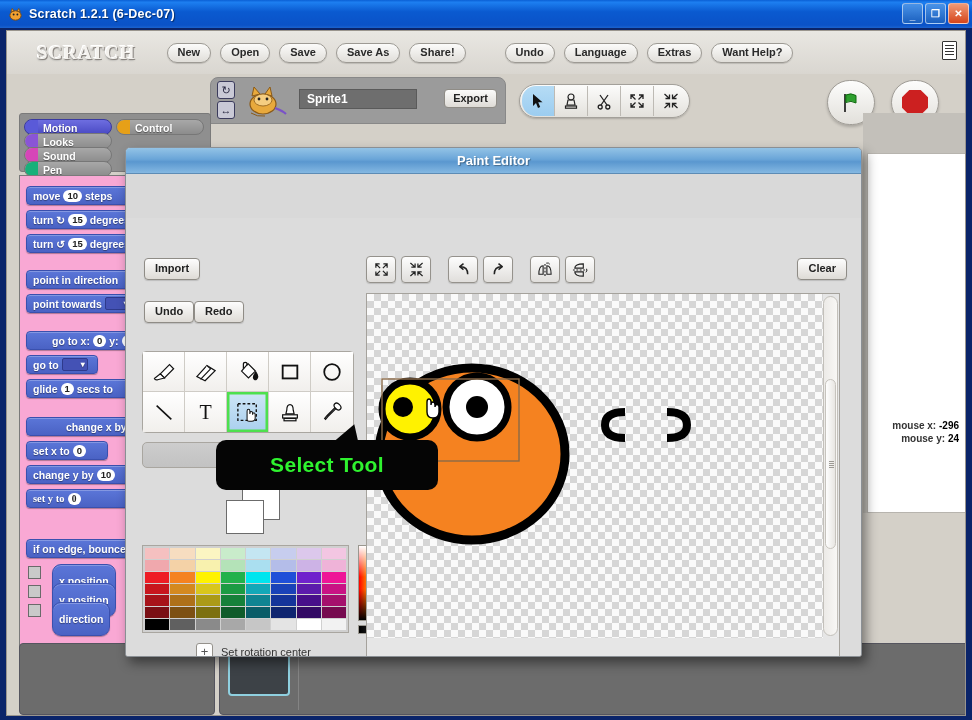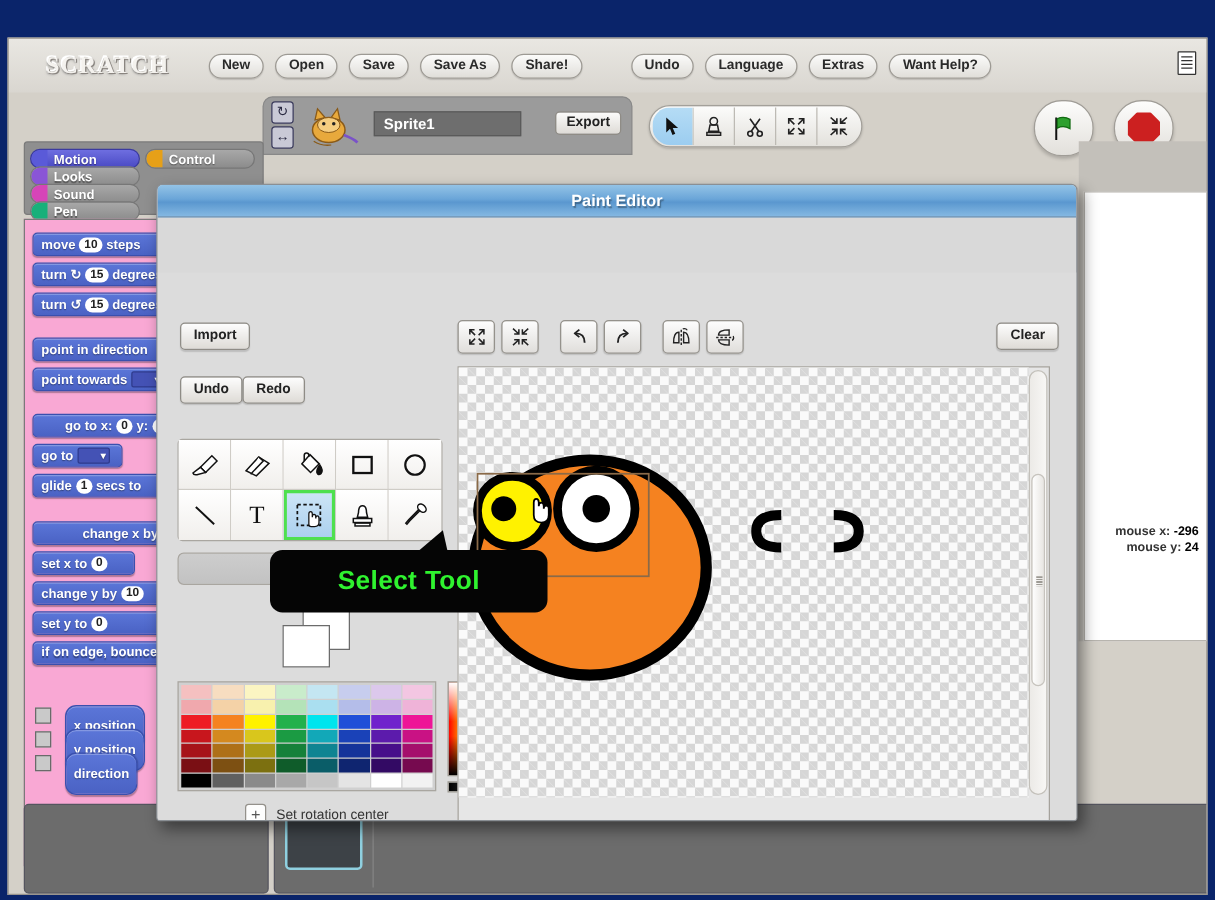--- a/index.html
+++ b/index.html
@@ -371,20 +371,43 @@
     border-left:20px solid transparent; border-right:14px solid transparent;
     border-bottom:28px solid #050505;
     transform:rotate(14deg);
   }
 </style>
 </head>
 <body>
 
 <div id="os-window">
 
+  <div id="titlebar">
+    <span class="tb-icon">
+      <svg width="15" height="15" viewBox="0 0 16 16">
+        <ellipse cx="8" cy="9" rx="6" ry="5" fill="#f0a030" stroke="#7a4a10" stroke-width="1"></ellipse>
+        <path d="M3 5 L4.5 1.5 L6.5 4.5 Z" fill="#f0a030" stroke="#7a4a10" stroke-width=".8"></path>
+        <path d="M13 5 L11.5 1.5 L9.5 4.5 Z" fill="#f0a030" stroke="#7a4a10" stroke-width=".8"></path>
+        <circle cx="6" cy="8" r="1" fill="#222"></circle>
+          <circle cx="10" cy="8" r="1" fill="#222"></circle>
+      </svg>
+    </span>
+    <span class="tb-text">Scratch 1.2.1 (6-Dec-07)</span>
+    <div id="win-btns">
+      <div class="win-btn">
+        <span class="gl" style="margin-top:5px">_</span>
+      </div>
+      <div class="win-btn">
+        <span class="gl">❐</span>
+      </div>
+      <div class="win-btn close">
+        <span class="gl">✕</span>
+      </div>
+    </div>
+  </div>
 
   <div id="scratch-app">
 
     <div id="menubar">
       <div id="scratch-logo">SCRATCH</div>
       <div class="menu-btn">New</div>
       <div class="menu-btn">Open</div>
       <div class="menu-btn">Save</div>
       <div class="menu-btn">Save As</div>
       <div class="menu-btn">Share!</div>
@@ -535,25 +558,25 @@
           <span class="num">10</span>
         </div>
         <div class="blk" style="top: 265px; width: 82px;">
           <span>set x to</span>
           <span class="num">0</span>
         </div>
         <div class="blk" style="top: 289px; width: 106px;">
           <span>change y by</span>
           <span class="num">10</span>
         </div>
-        <div class="blk" style="top: 313px; width: 106px;">
+        <div class="blk" style="top: 313px; width: 106px; font-family: Liberation Serif, serif;">
           <span>set y to</span>
           <span class="num">0</span>
         </div>
-        <div class="blk" style="top: 337px; width: 132px; align-items: flex-end;">
+        <div class="blk" style="top: 363px; width: 132px;">
           <span>if on edge, bounce</span>
         </div>
         <div class="rep-chk" style="top: 390px;"></div>
         <div class="blk report" style="top: 388px;">
           <span>x position</span>
         </div>
         <div class="rep-chk" style="top: 409px;"></div>
         <div class="blk report" style="top: 407px;">
           <span>y position</span>
         </div>

